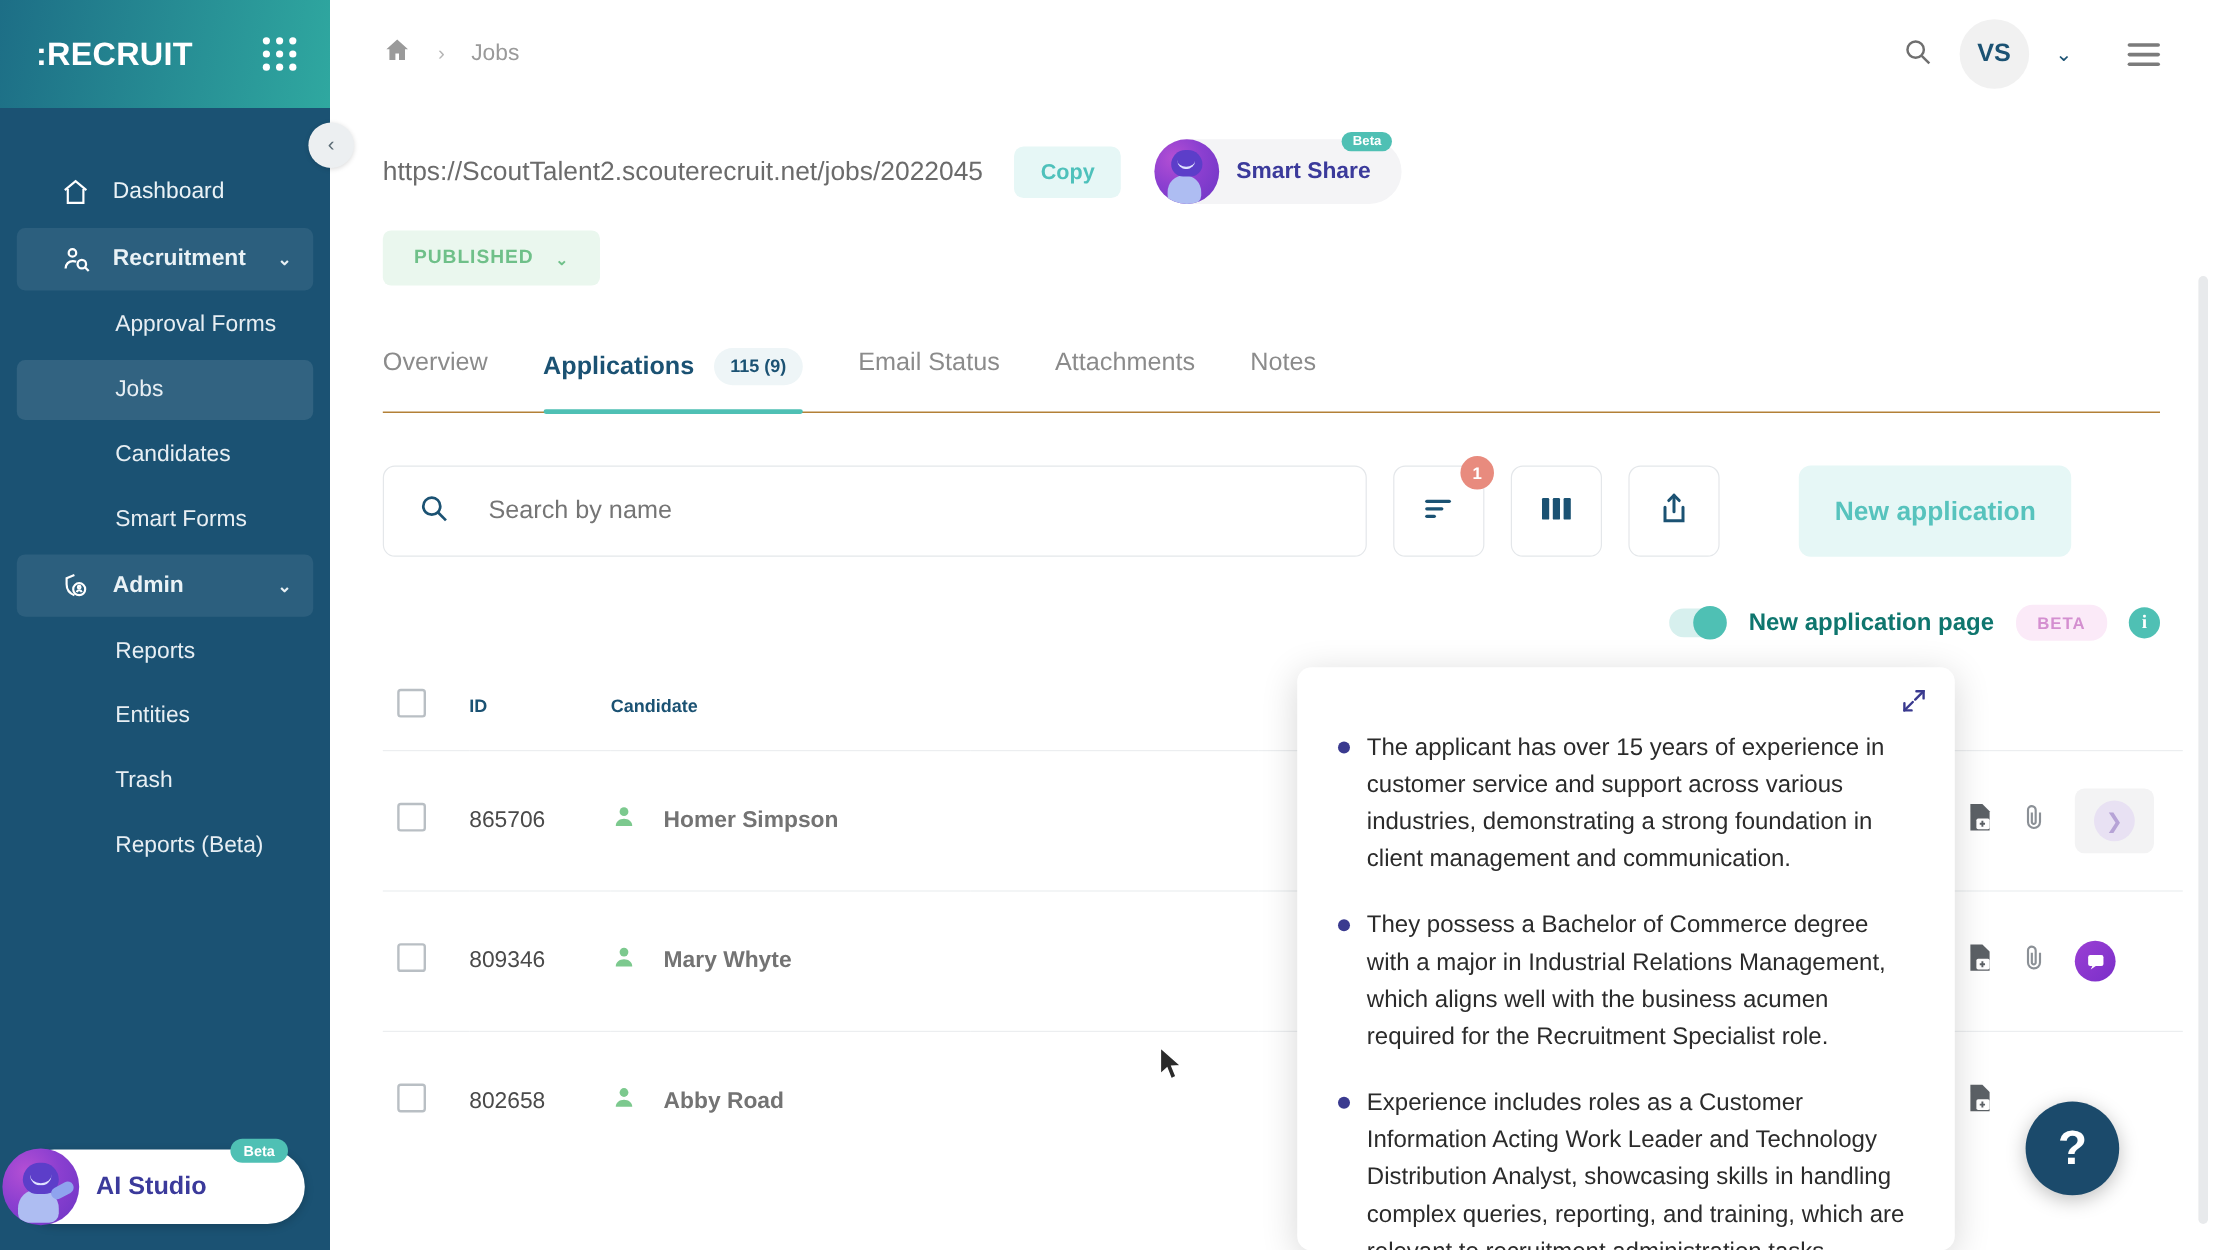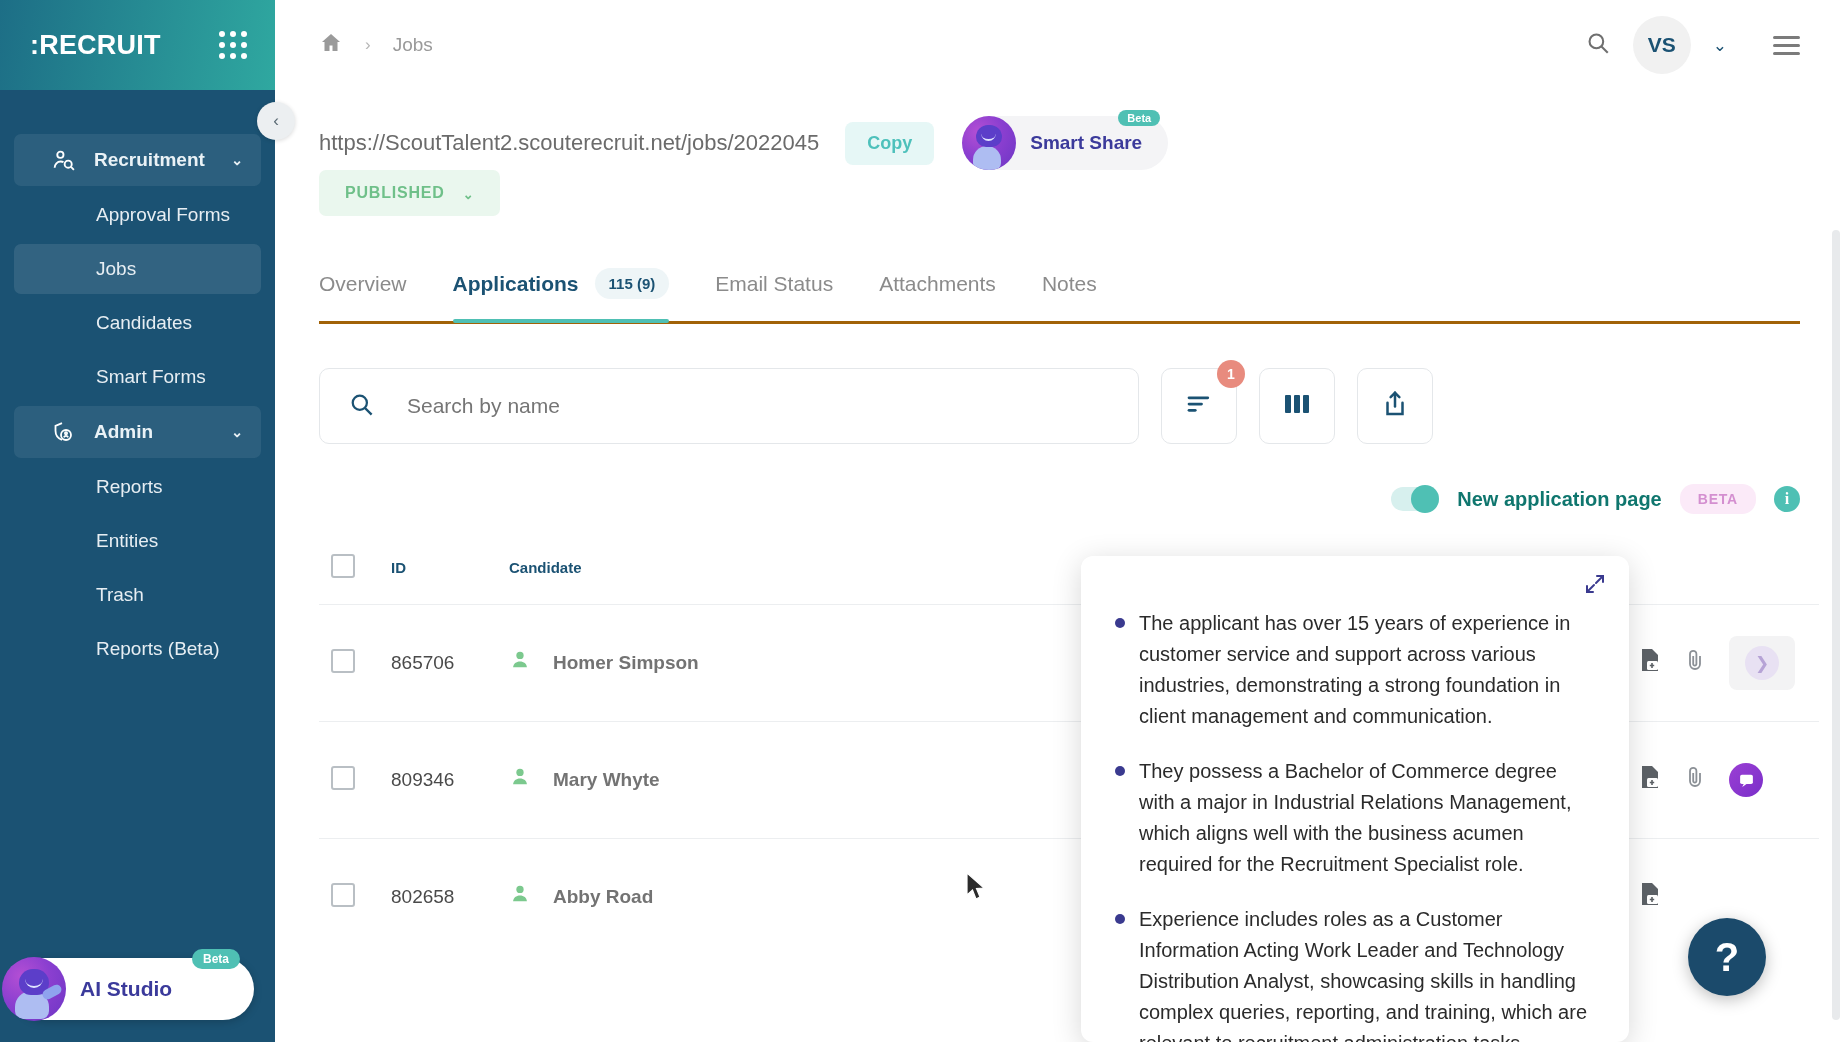--- a/index.html
+++ b/index.html
@@ -146,29 +146,29 @@
     background: #aebdf2; position: absolute; bottom: 0; left: 11px;
   }
   .ss-label { color: #3b3a9b; font-weight: bold; font-size: 19px; margin-left: 14px; }
   .ss-beta {
     position: absolute; top: -6px; right: 8px;
     background: #4fc0b4; color: #fff; font-size: 11px; font-weight: bold;
     padding: 2px 9px; border-radius: 9px;
   }
 
   .status-pill {
-    display: inline-flex; align-items: flex-end; gap: 18px;
+    margin-top: 22px; display: inline-flex; align-items: flex-end; gap: 18px;
     background: #eaf7ee; color: #6fc089;
     font-size: 16px; font-weight: bold; letter-spacing: .8px;
     padding: 14px 26px; border-radius: 7px; cursor: pointer;
   }
 
   .tabs {
-    margin-top: 52px; display: flex; align-items: center; gap: 46px;
-    border-bottom: 3px solid #a16207; padding-bottom: 0;
+    margin-top: 52px; display: flex; align-items: flex-start; gap: 46px;
+    border-bottom: 1px solid #a16207; padding-bottom: 0;
   }
   .tab {
     font-size: 21px; color: #8b8b8b; padding-bottom: 22px; cursor: pointer;
     display: flex; align-items: center; gap: 16px; position: relative;
   }
   .tab.active { color: #1b5273; font-weight: bold; }
   .tab.active::after {
     content: ""; position: absolute; left: 0; right: 0; bottom: -2px;
     height: 4px; background: #4fc0b4; border-radius: 2px;
   }
@@ -334,20 +334,29 @@
           <i></i>
           <i></i>
           <i></i>
           <i></i>
           <i></i>
           <i></i>
       </span>
     </div>
 
     <div class="nav">
+      <div class="nav-item">
+        <span class="nav-ico">
+          <svg width="24" height="24" viewBox="0 0 24 24" fill="none" stroke="#fff" stroke-width="1.8">
+            <path d="M3 10.5 12 3l9 7.5"></path>
+              <path d="M5.5 9.5V21h13V9.5"></path>
+          </svg>
+        </span>
+        <span>Dashboard</span>
+      </div>
 
       <div class="nav-item group">
         <span class="nav-ico">
           <svg width="25" height="25" viewBox="0 0 24 24" fill="none" stroke="#fff" stroke-width="1.8">
             <circle cx="9" cy="6.5" r="3"></circle>
               <path d="M3.5 19c0-3.5 2.6-6 5.8-6 1 0 1.9.2 2.7.6"></path>
             <circle cx="16.5" cy="15.5" r="3.4"></circle>
               <path d="M19.2 18.2 22 21"></path>
           </svg>
         </span>
@@ -513,20 +522,21 @@
         <div class="tool-btn">
           <span>
             <svg width="30" height="30" viewBox="0 0 24 24" fill="none" stroke="#1b5273" stroke-width="2" stroke-linecap="round">
               <path d="M12 3v11"></path>
                 <path d="M8.5 6.5 12 3l3.5 3.5"></path>
               <path d="M6 11v9h12v-9"></path>
             </svg>
           </span>
         </div>
 
+        <button class="new-app-btn">New application</button>
       </div>
 
       <div class="toggle-row">
         <span class="toggle">
             <span class="knob"></span>
           </span>
         <span class="toggle-label">New application page</span>
         <span class="beta-badge">BETA</span>
         <span class="info-dot">i</span>
       </div>

